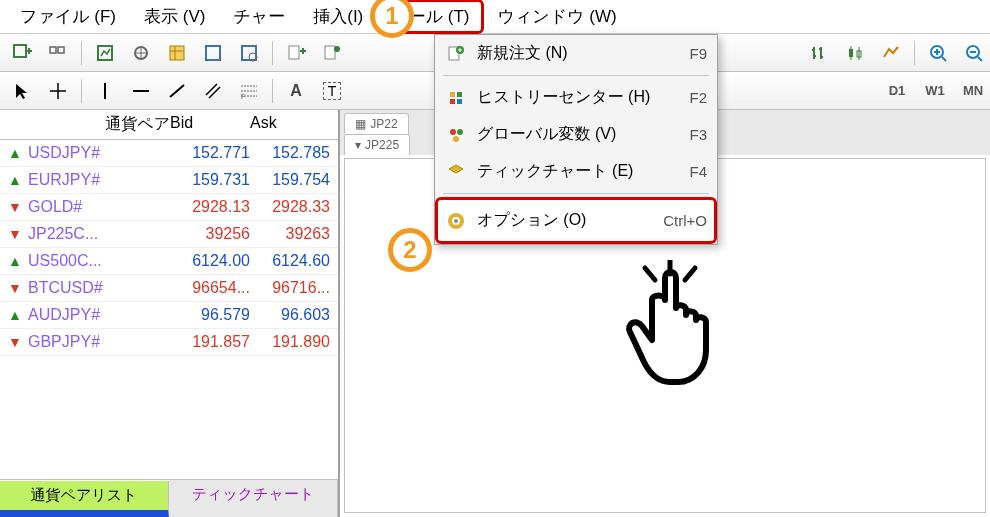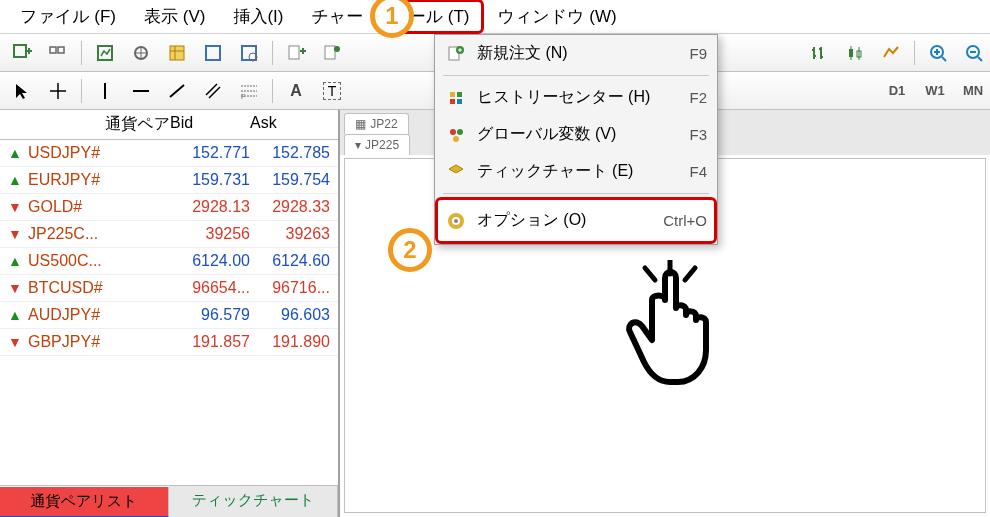--- a/index.html
+++ b/index.html
@@ -18,30 +18,30 @@
 .main { display: flex; height: calc(517px - 34px - 38px - 38px); }
 .left { width: 340px; border-right: 2px solid #a0a0a0; display: flex; flex-direction: column; background: #fff; }
 .mw-title { display: flex; align-items: center; justify-content: space-between; background: #e8e8e8; padding: 4px 8px; font-size: 15px; border-bottom: 1px solid #c0c0c0; }
 .mw-title .close { cursor: pointer; font-size: 18px; font-weight: bold; }
 .mw-head { display: flex; padding: 4px 8px; border-bottom: 1px solid #c0c0c0; font-size: 16px; }
 .mw-head .sym-h { flex: 1; text-align: right; }
 .mw-head .bid-h, .mw-head .ask-h { width: 80px; text-align: left; }
 .mw-rows { flex: 1; overflow: hidden; }
 .mw-row { display: flex; align-items: center; padding: 4px 8px; font-size: 16px; border-bottom: 1px solid #f0f0f0; }
 .mw-row .arrow { width: 20px; font-size: 14px; }
-.mw-row .sym { flex: 1; color: #c2410c; }
+.mw-row .sym { flex: 1; color: #8b5cf6; }
 .mw-row .bid, .mw-row .ask { width: 80px; text-align: right; }
 .up .arrow { color: #1a8f1a; }
 .down .arrow { color: #d43a2a; }
 .up .bid, .up .ask { color: #1c4fbf; }
 .down .bid, .down .ask { color: #d43a2a; }
 .mw-tabs { display: flex; border-top: 1px solid #c0c0c0; }
 .mw-tab { flex: 1; text-align: center; padding: 5px; font-size: 15px; border-right: 1px solid #c0c0c0; }
-.mw-tab.active { background: #ef4444; border-bottom: 2px solid #1d4ed8; position: relative; top: 1px; }
-.mw-tab.inactive { background: #e8e8e8; color: #15803d; }
+.mw-tab.active { background: #bef264; border-bottom: 8px solid #1d4ed8; position: relative; top: 1px; }
+.mw-tab.inactive { background: #e8e8e8; color: #a21caf; }
 
 .chart { flex: 1; position: relative; background: #fefefe; }
 .chart-tabs { display: flex; background: #e8e8e8; padding: 3px 4px 0; gap: 2px; }
 .chart-tab { padding: 3px 10px; font-size: 12px; background: #fff; border: 1px solid #c0c0c0; border-bottom: none; border-radius: 3px 3px 0 0; color: #666; display: flex; align-items: center; gap: 4px; }
 .chart-area { position: absolute; inset: 48px 4px 4px 4px; background: #fff; border: 1px solid #c0c0c0; overflow: hidden; }
 
 .dropdown { position: absolute; top: 34px; left: 434px; width: 284px; background: #f4f4f4; border: 1px solid #a0a0a0; box-shadow: 3px 3px 8px rgba(0,0,0,0.25); z-index: 50; }
 .dropdown .row { display: flex; align-items: center; padding: 8px 10px; font-size: 16px; cursor: pointer; gap: 10px; }
 .dropdown .row .ico { width: 22px; display: flex; justify-content: center; font-size: 16px; }
 .dropdown .row .lbl { flex: 1; }
@@ -59,22 +59,22 @@
 .candles { position: absolute; inset: 0; }
 .candle { position: absolute; width: 8px; bottom: 0; }
 .ma1 { position: absolute; inset: 0; }
 </style>
 </head>
 <body>
 
 <div class="menubar">
   <div class="item">ファイル (F)</div>
   <div class="item">表示 (V)</div>
+  <div class="item">チャー</div>
   <div class="item">挿入(I)</div>
-  <div class="item">チャー</div>
   <div class="item highlighted">ツール (T)</div>
   <div class="item">ウィンドウ (W)</div>
 </div>
 
 <div class="toolbar">
   <div class="tbtn">
       <svg width="20" height="20">
         <rect x="2" y="2" width="12" height="12" fill="none" stroke="#3a7f3a" stroke-width="2"></rect>
         <path d="M14 8 L20 8 M17 5 L17 11" stroke="#3a7f3a" stroke-width="2"></path>
       </svg>

